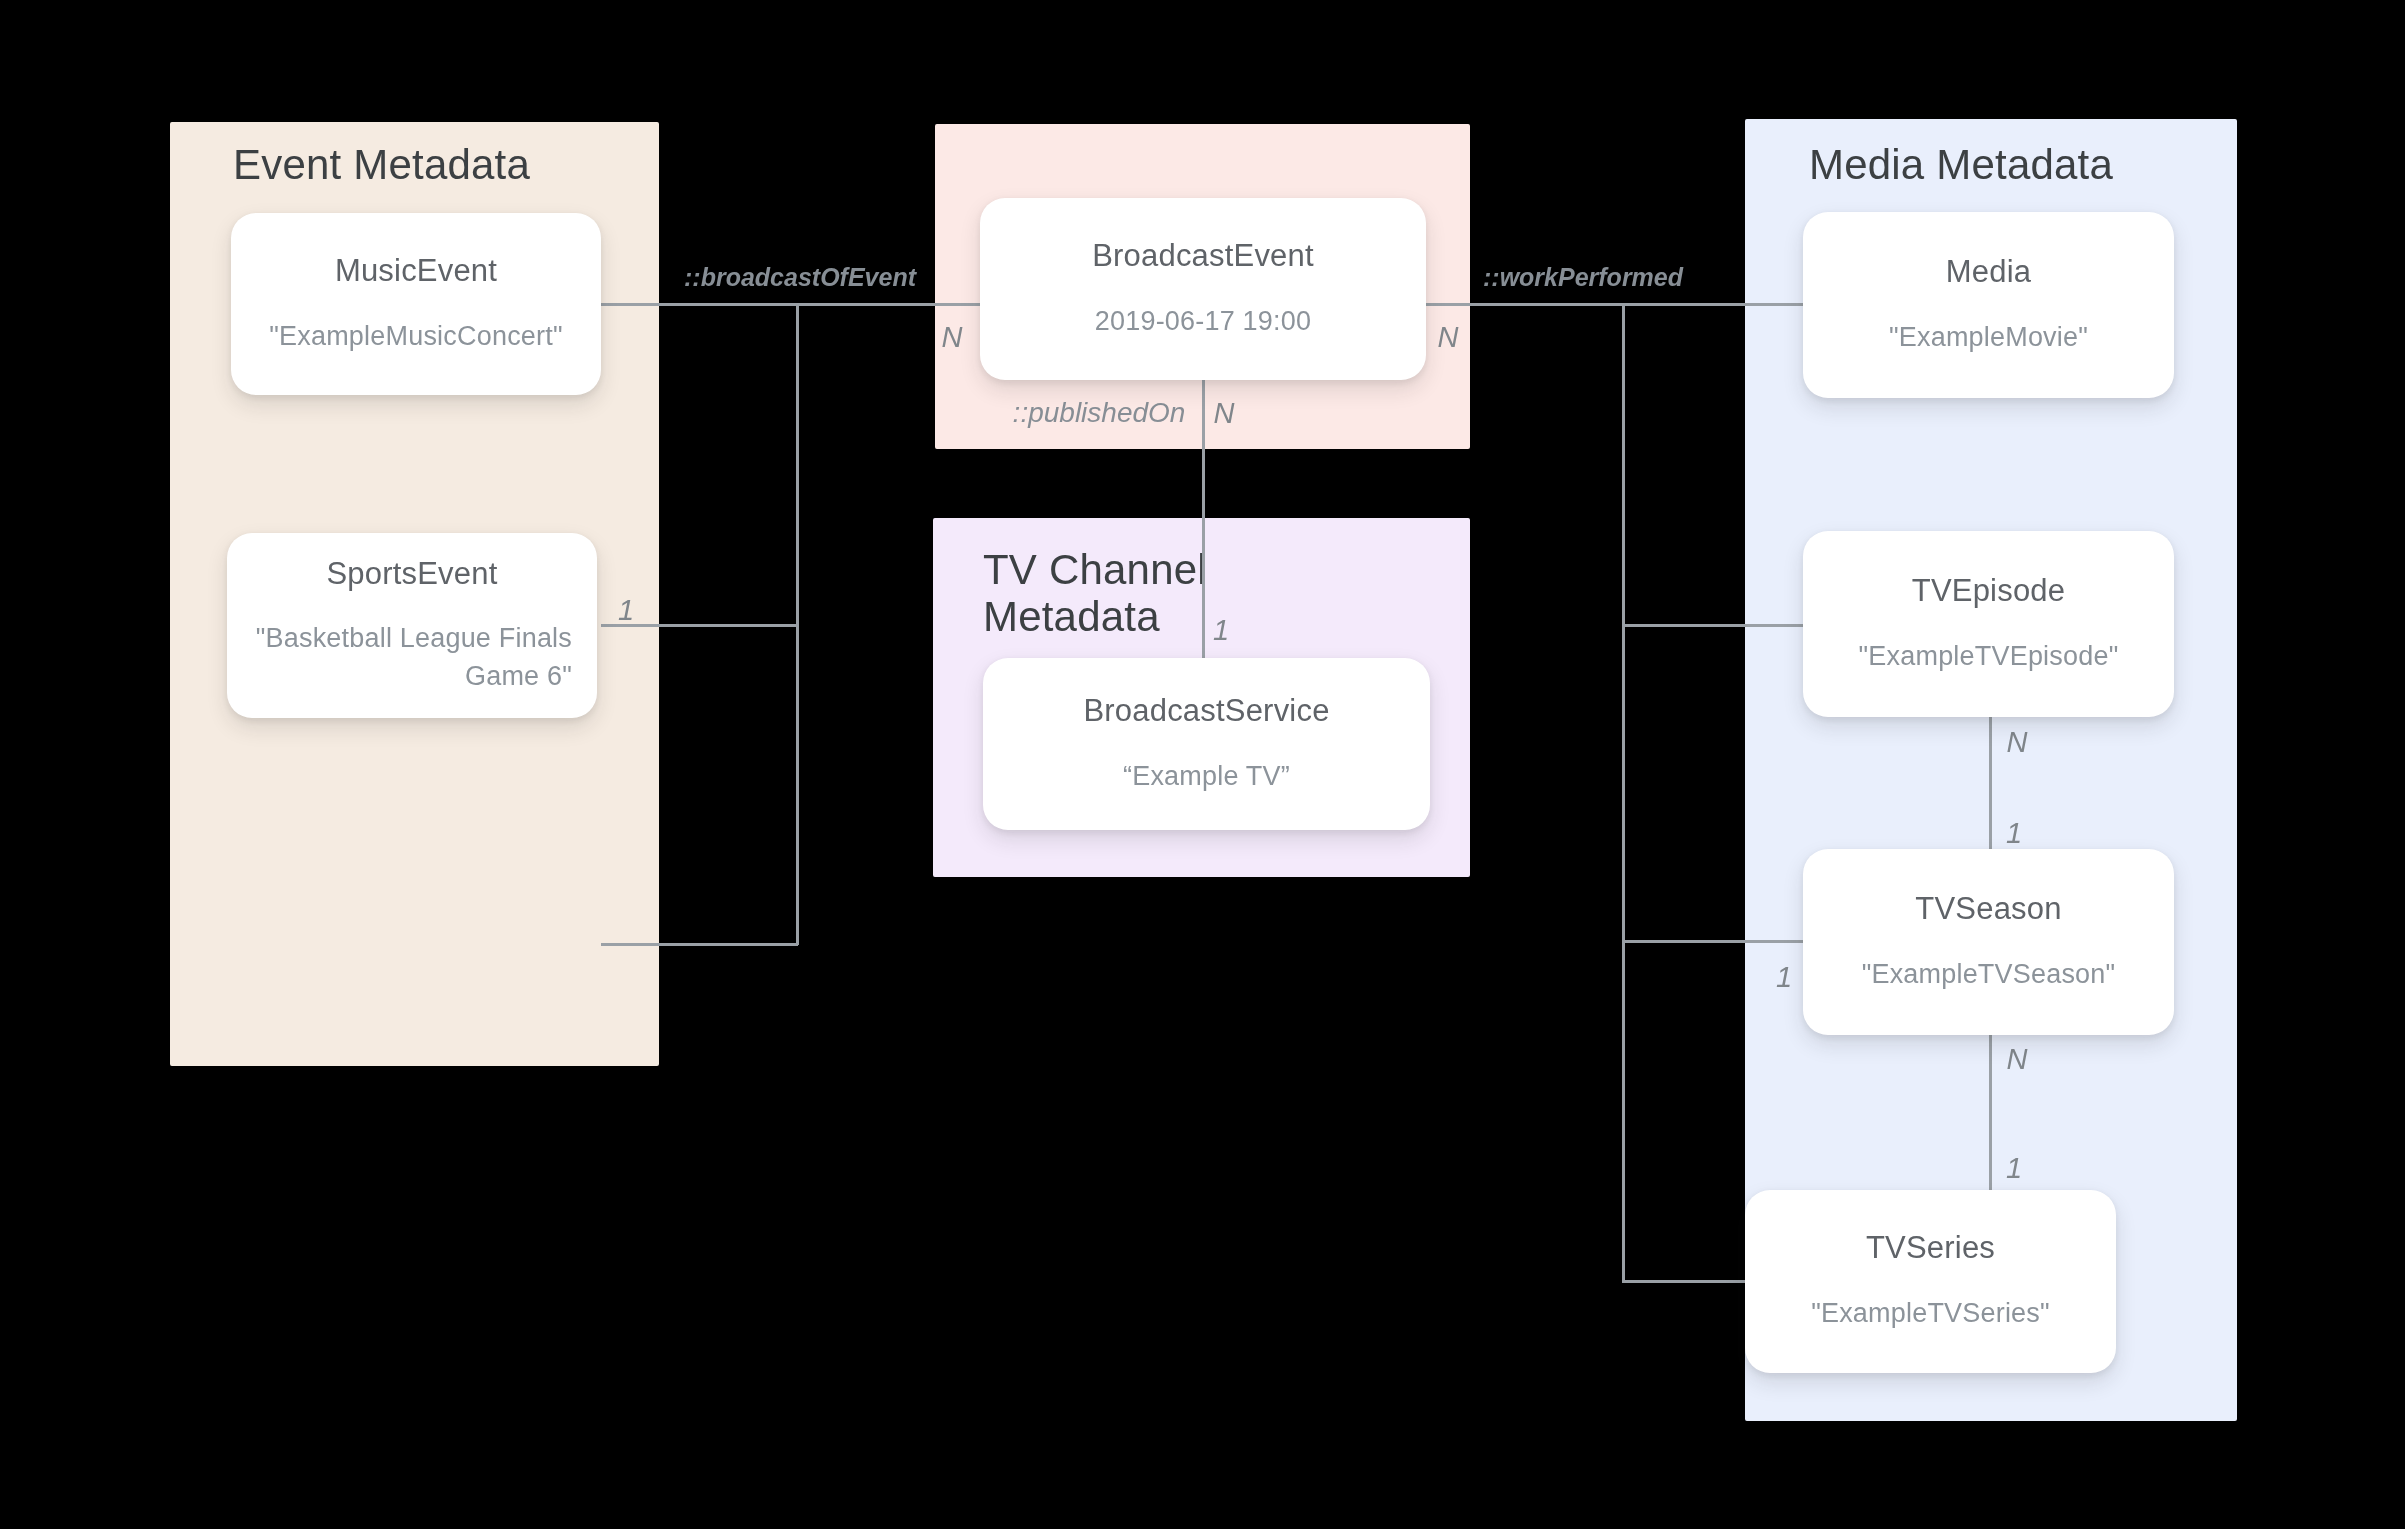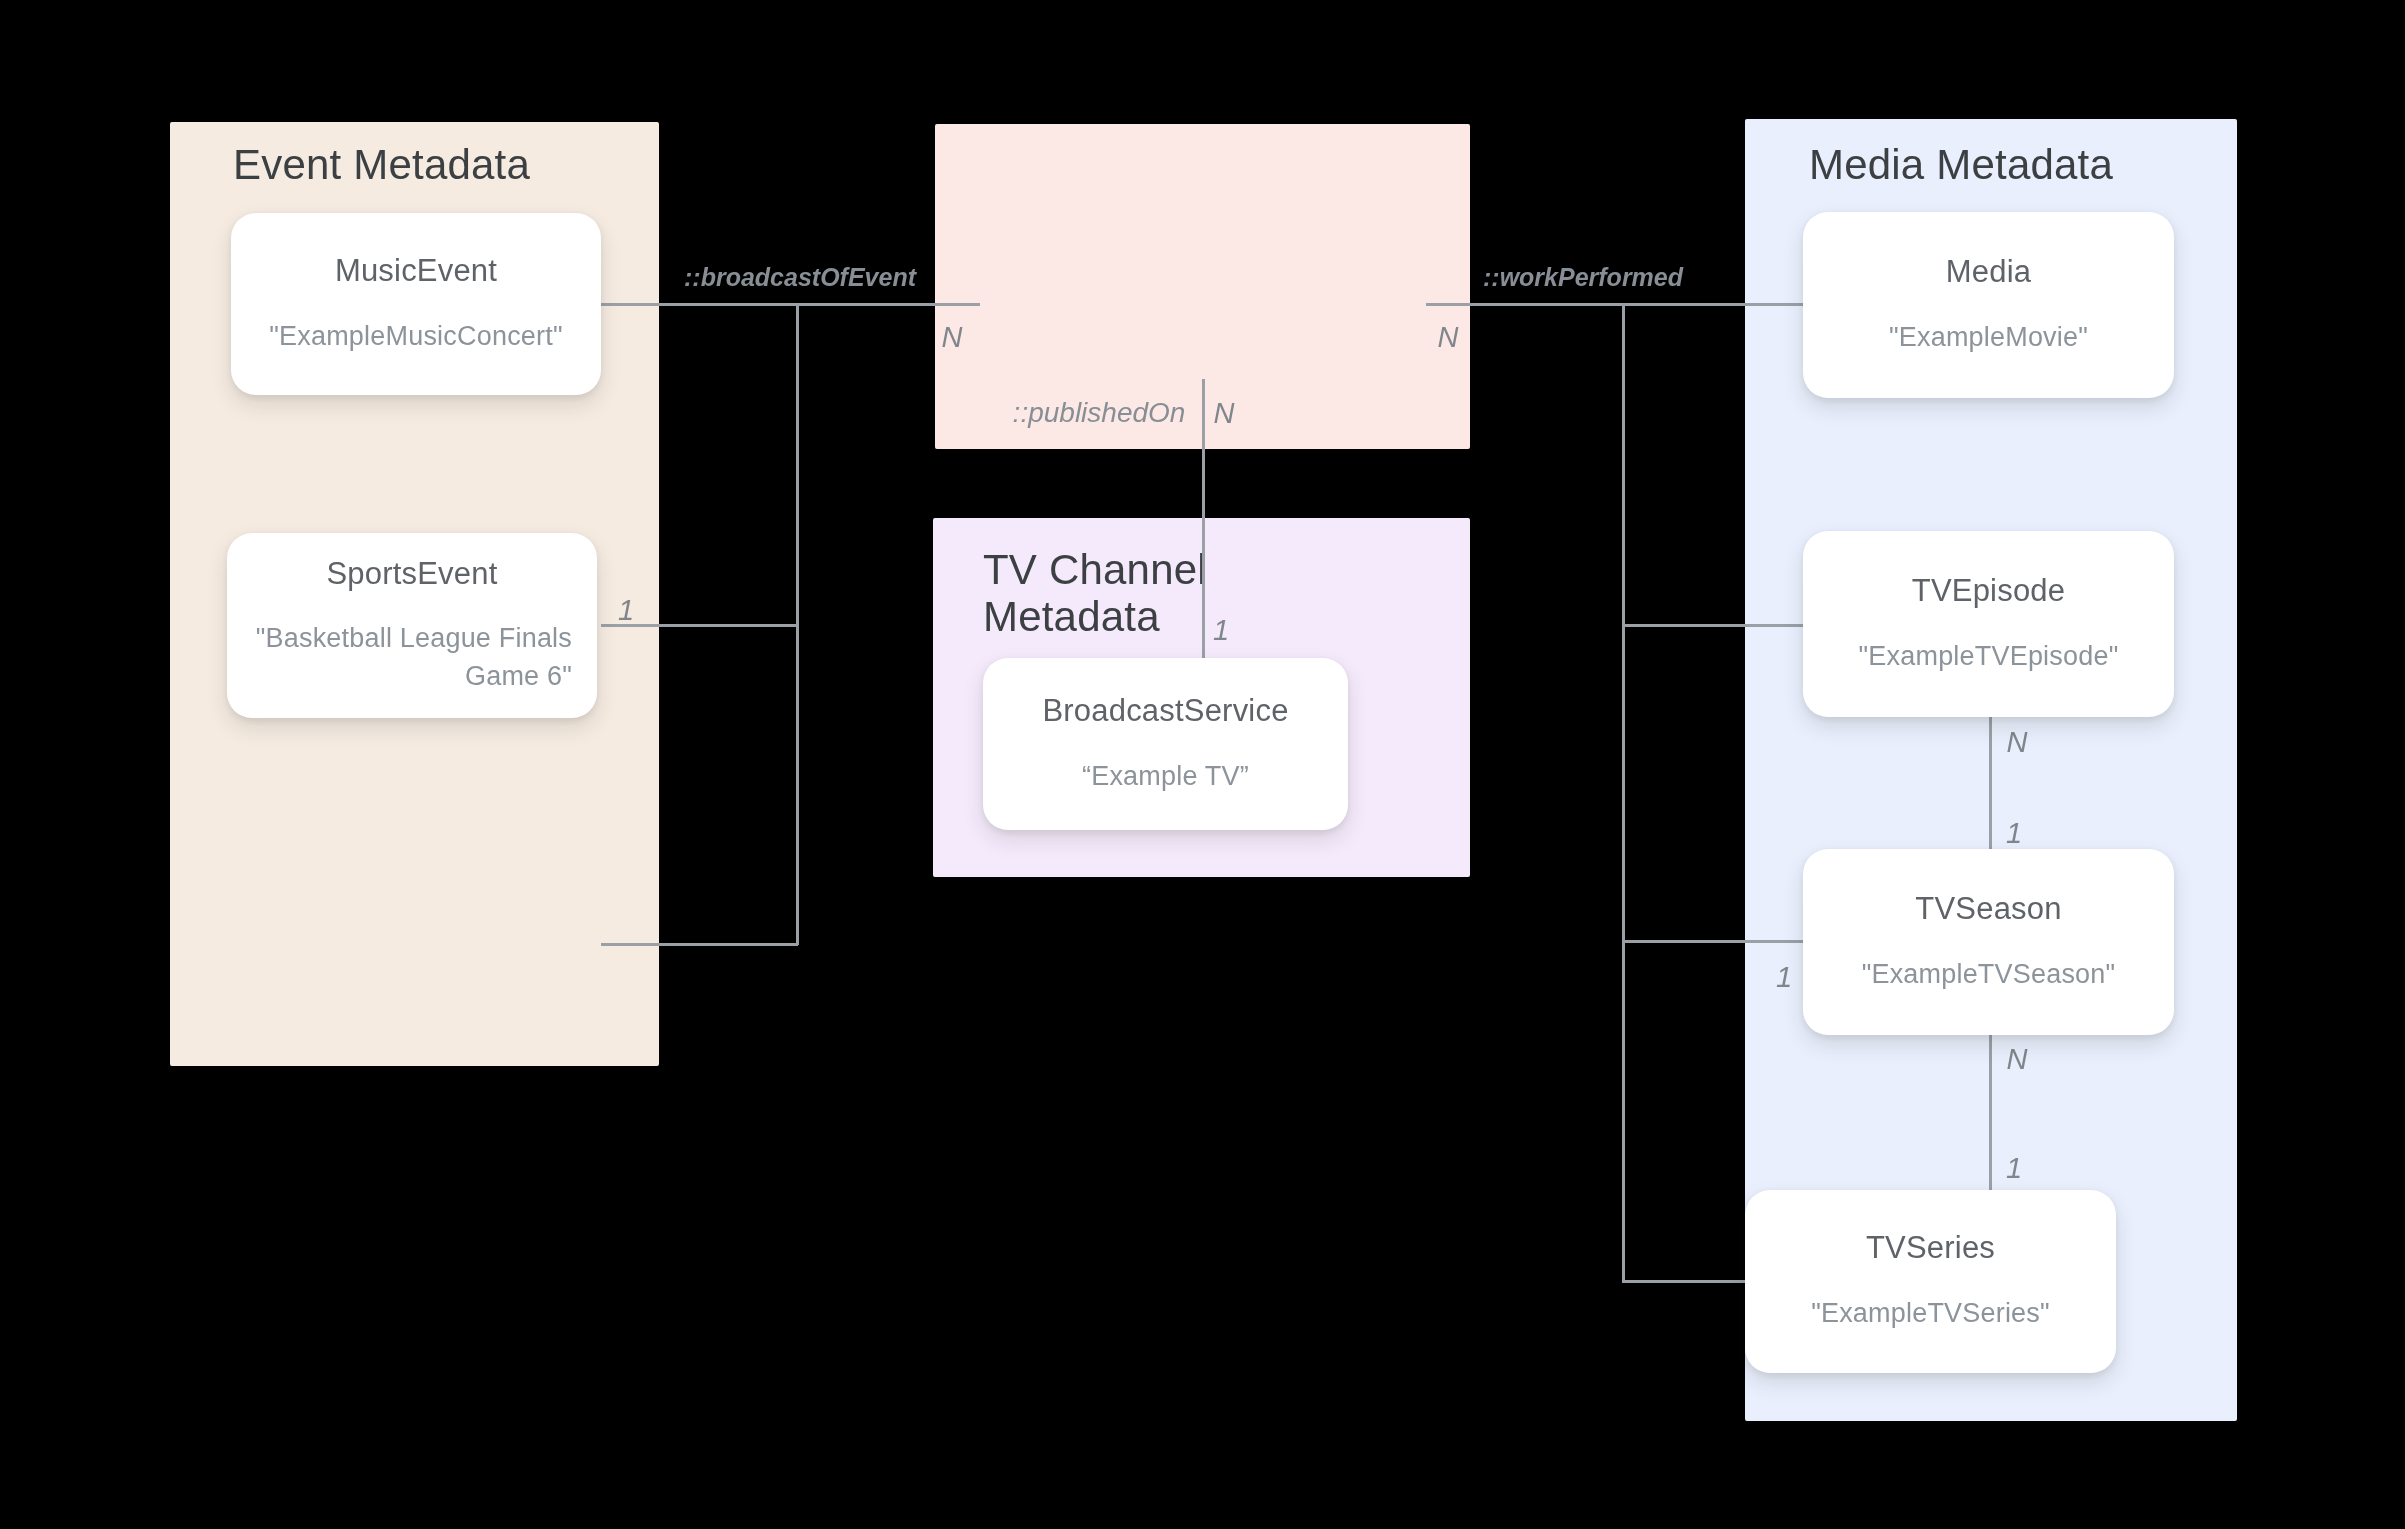--- a/index.html
+++ b/index.html
@@ -140,22 +140,26 @@
     <div class="node-title">MusicEvent</div>
     <div class="node-sub">"ExampleMusicConcert"</div>
   </div>
 
   <div class="node" style="left:227px; top:533px; width:370px; height:185px;gap:28px;">
     <div class="node-title">SportsEvent</div>
     <div class="node-sub">"Basketball League Finals Game 6"</div>
   </div>
 
 
+  <div class="node" style="left:980px; top:198px; width:446px; height:182px;">
+    <div class="node-title">BroadcastEvent</div>
+    <div class="node-sub">2019-06-17 19:00</div>
+  </div>
 
-  <div class="node" style="left:983px; top:658px; width:365px; height:172px;">
+  <div class="node" style="left:983px; top:658px; width:447px; height:172px;">
     <div class="node-title">BroadcastService</div>
     <div class="node-sub">“Example TV”</div>
   </div>
 
   <div class="node" style="left:1803px; top:212px; width:371px; height:186px;">
     <div class="node-title">Media</div>
     <div class="node-sub">"ExampleMovie"</div>
   </div>
 
   <div class="node" style="left:1803px; top:531px; width:371px; height:186px;">

